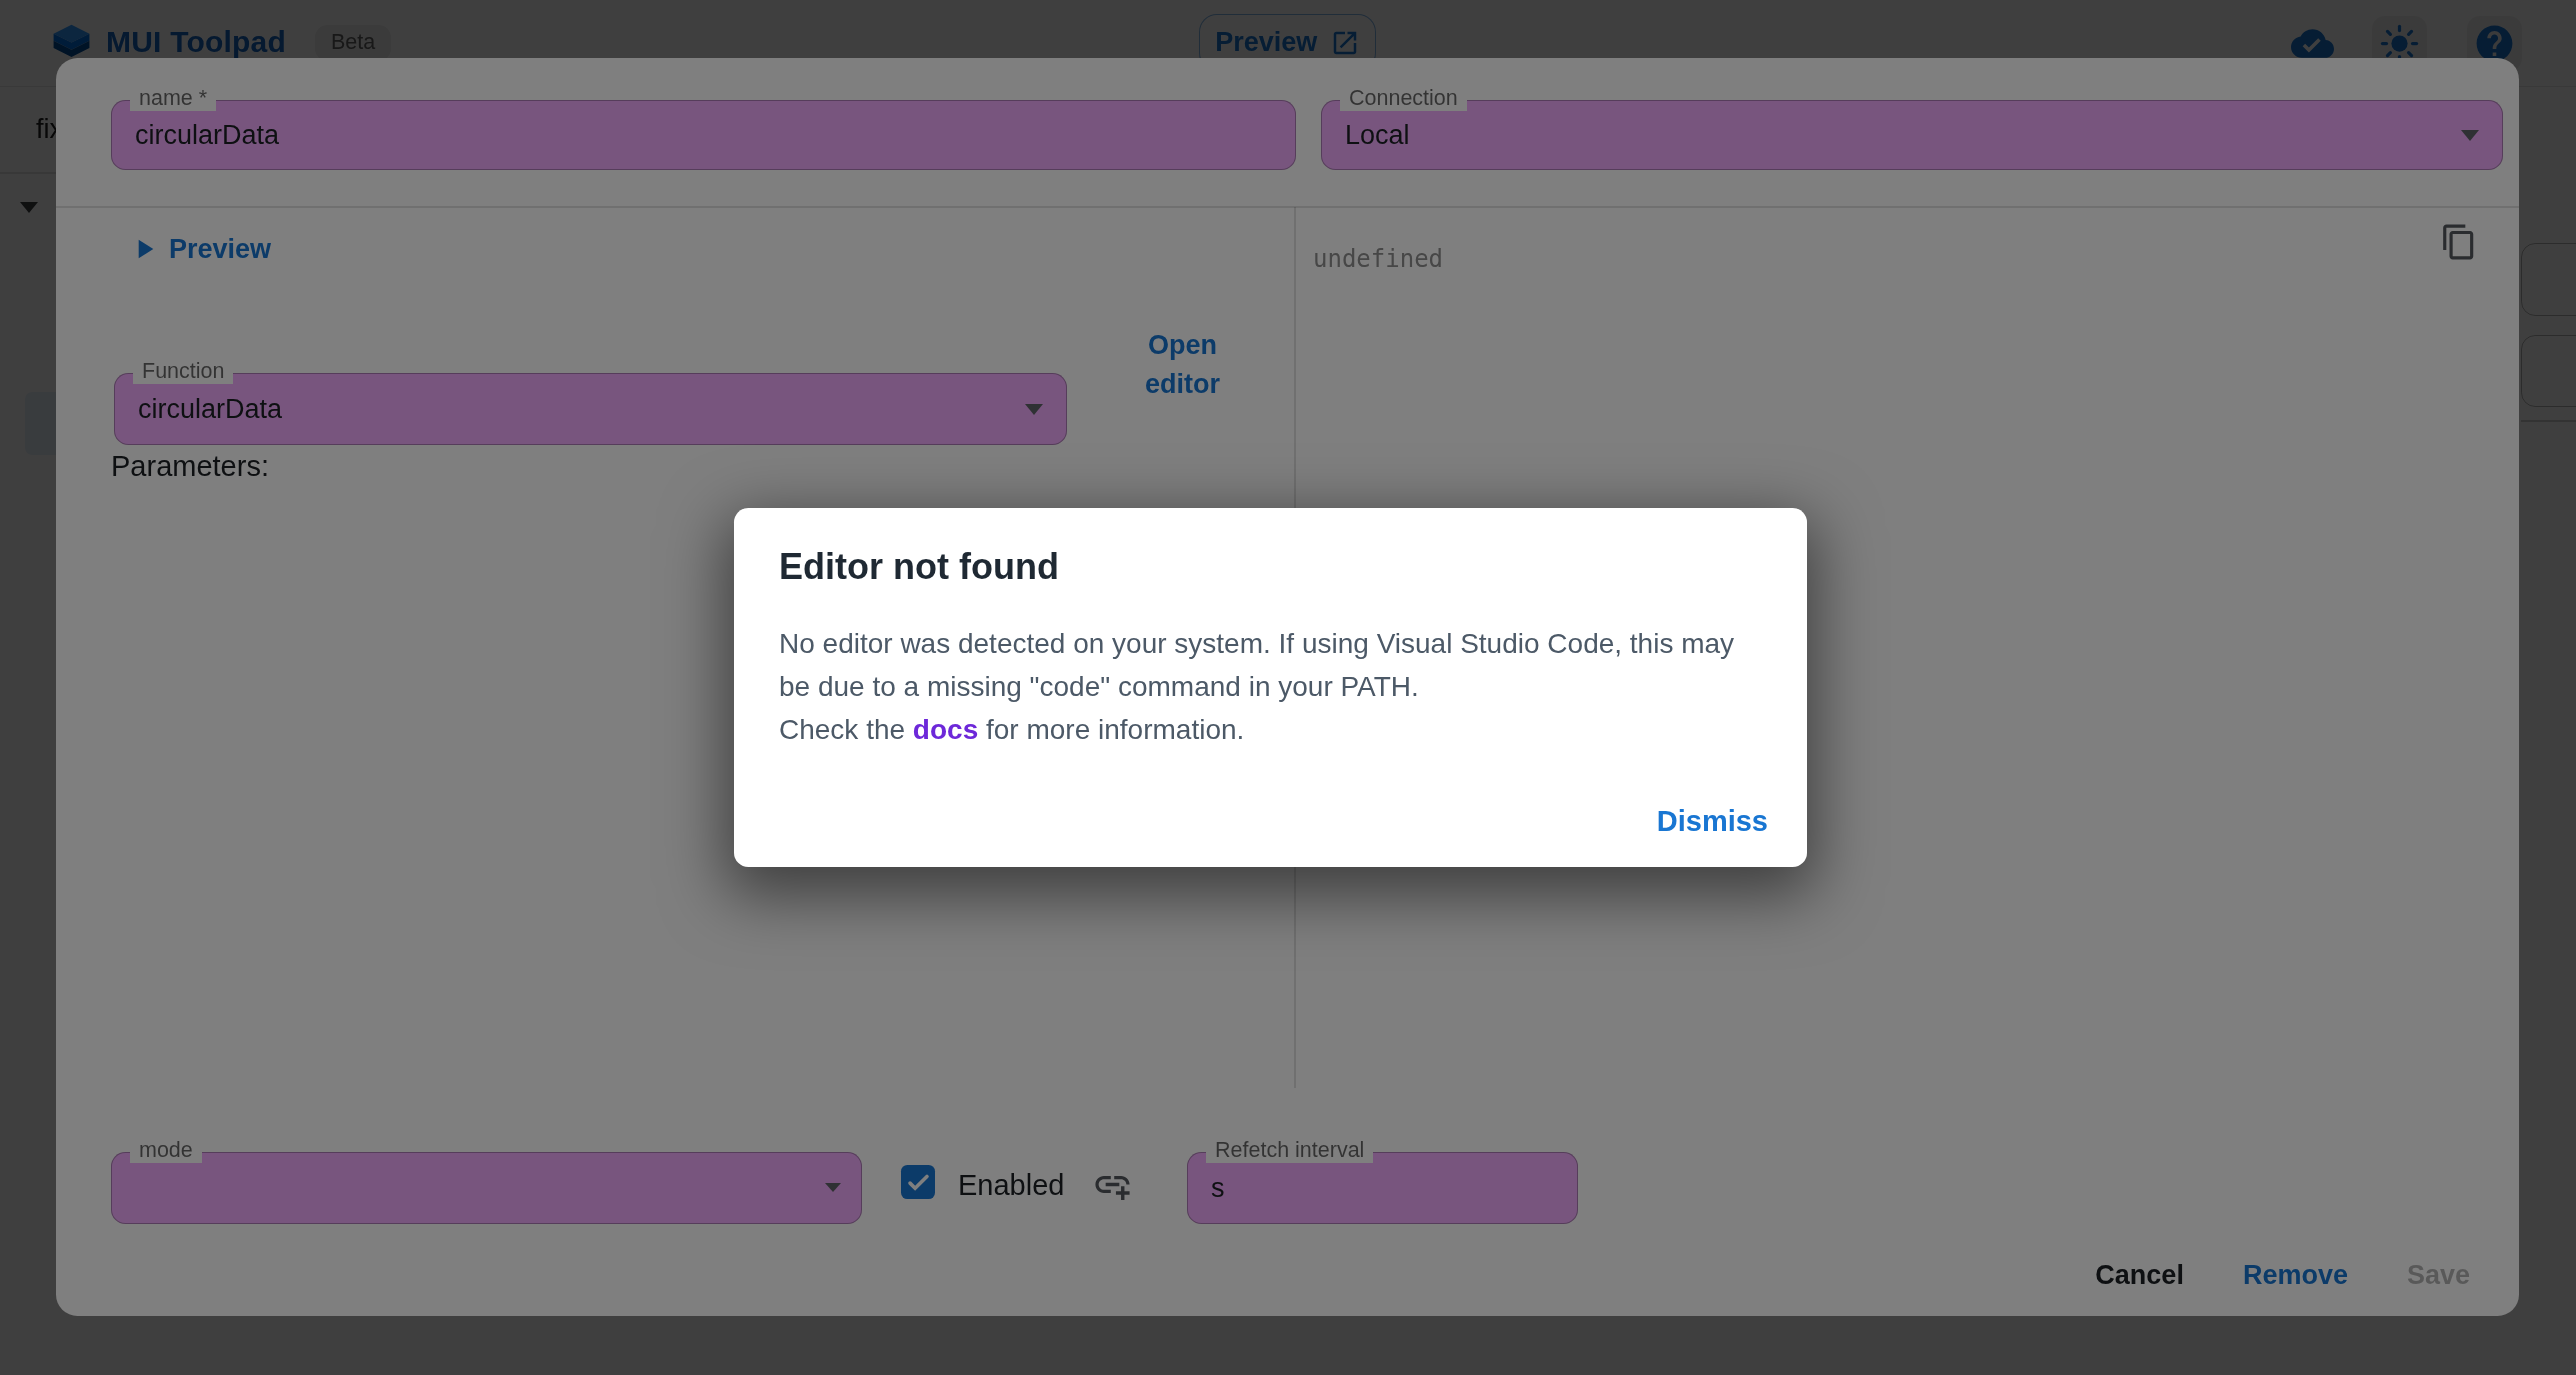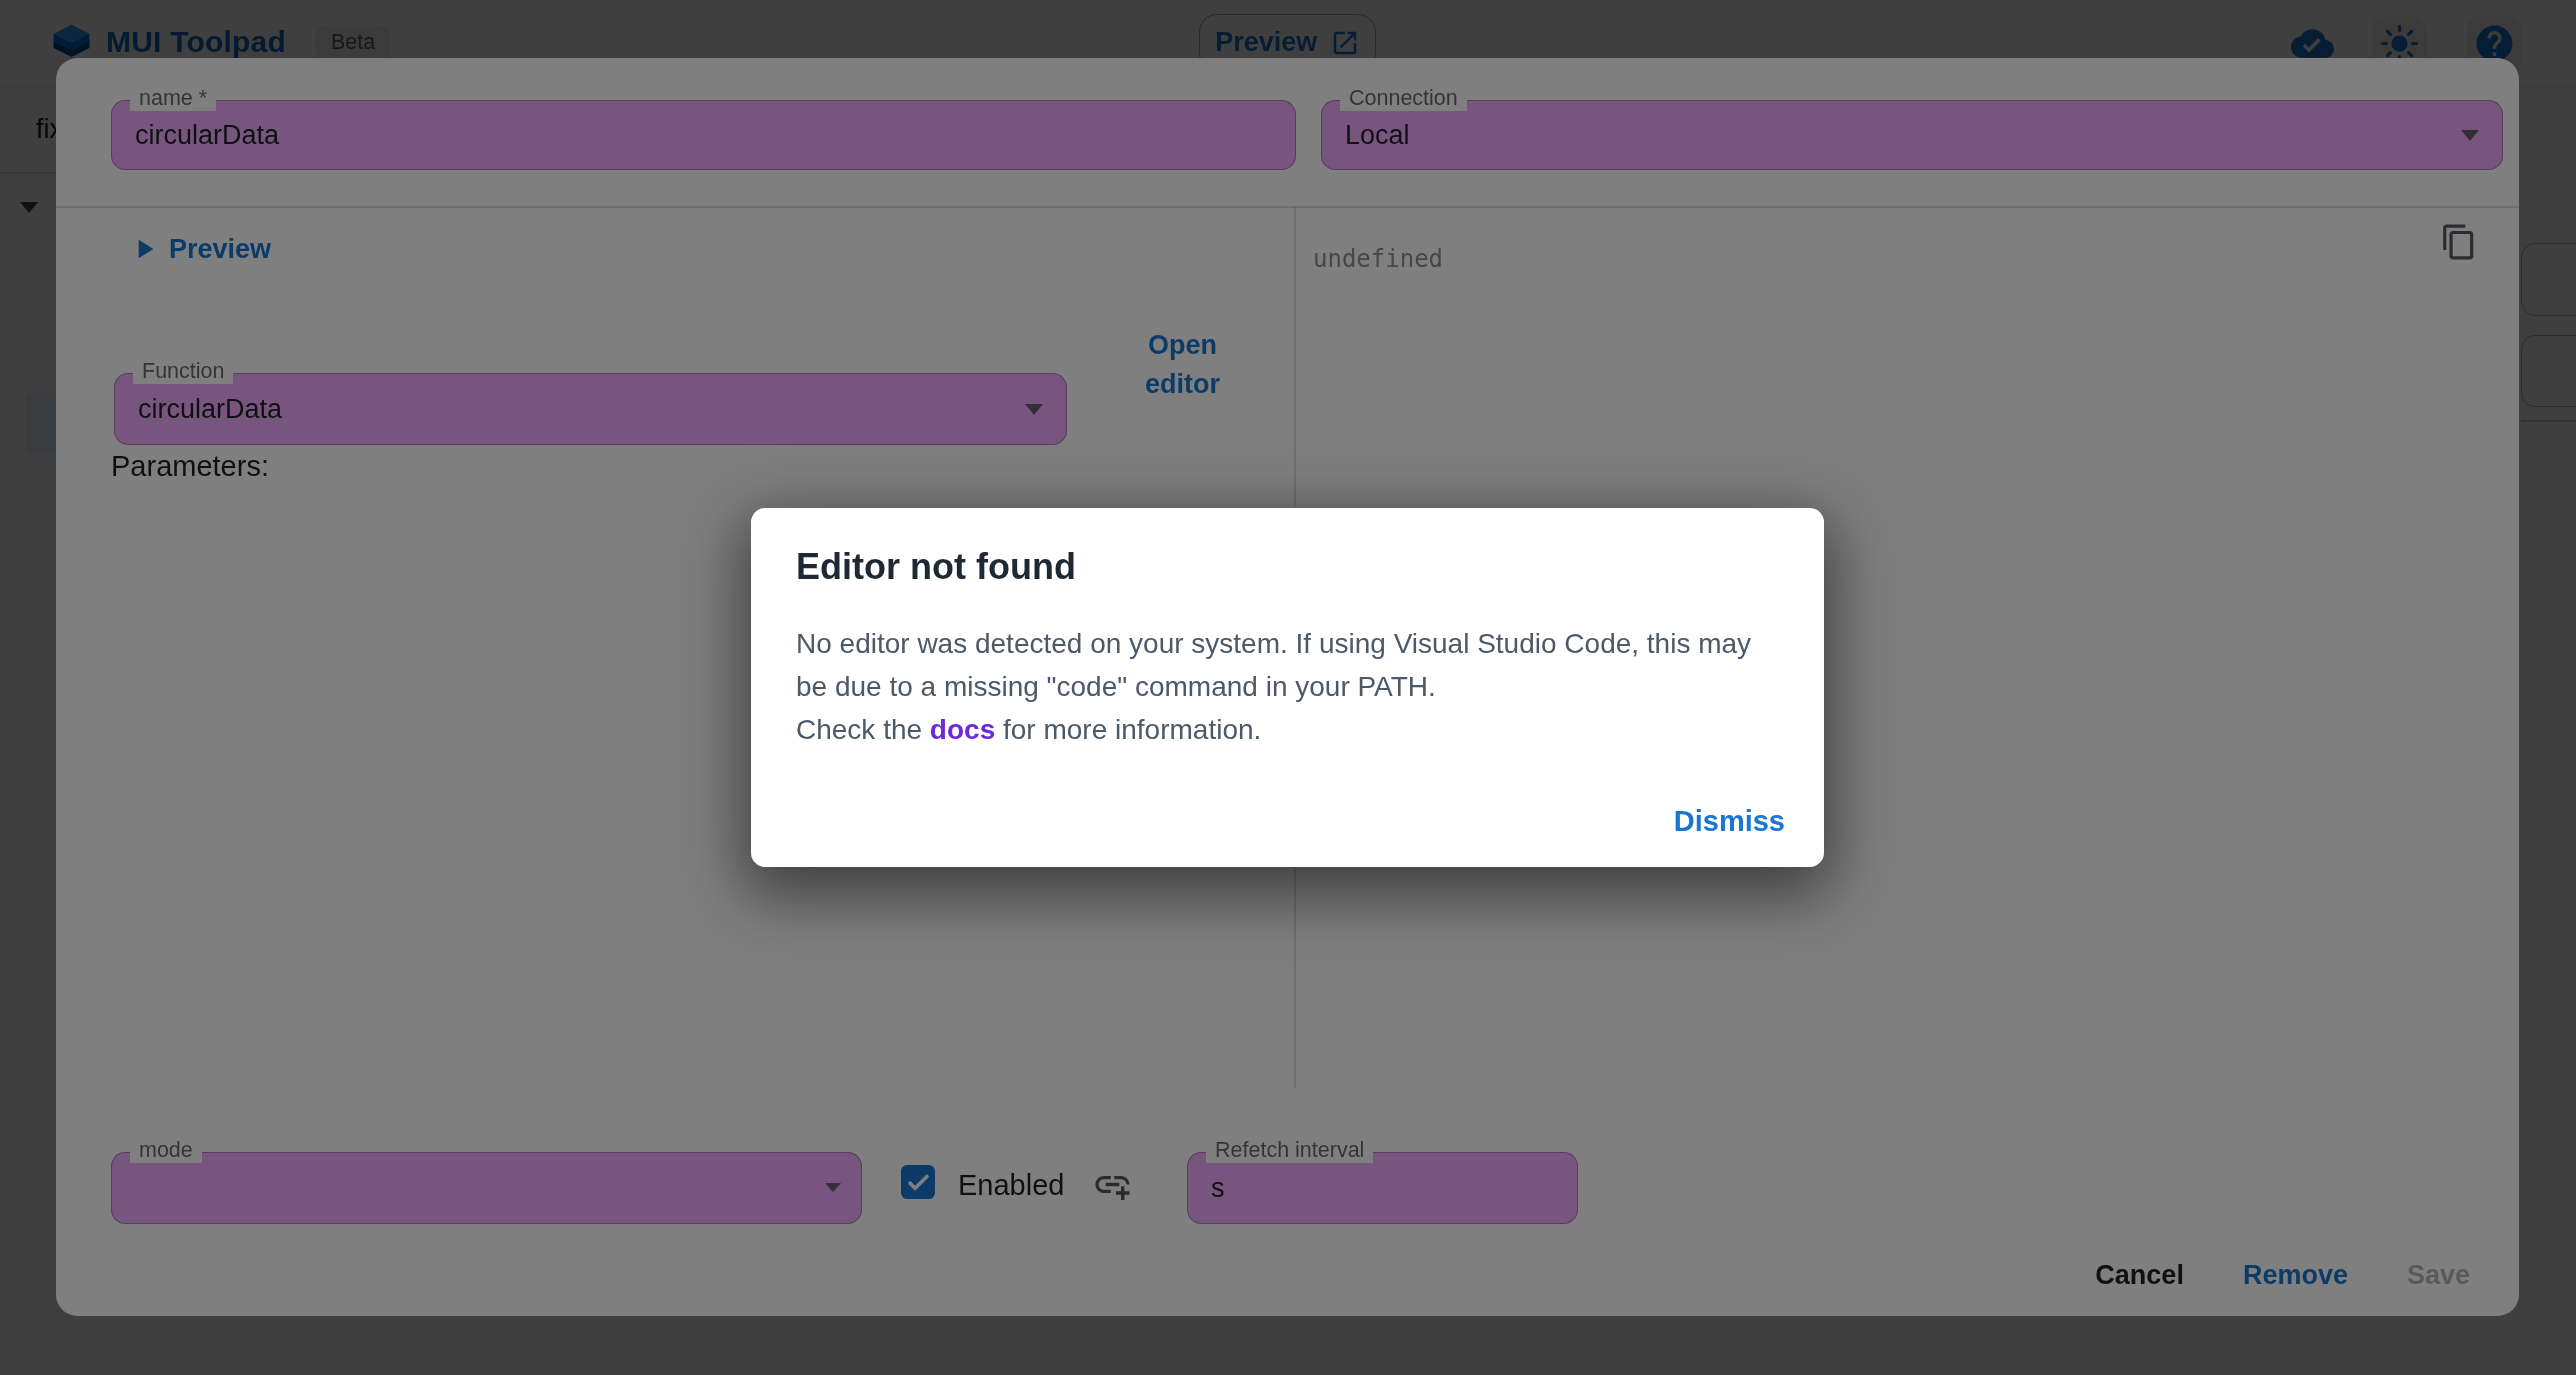--- a/index.html
+++ b/index.html
@@ -43,21 +43,21 @@
   .checkbox { position:absolute; left:845px; top:1107px; width:34px; height:34px; background:#1976d2; border-radius:6.3px; display:flex; align-items:center; justify-content:center; }
   .enabled-label { position:absolute; left:902px; top:1111px; font-size:29px; color:#1c2025; }
   .addlink-btn { position:absolute; left:1036px; top:1106px; width:41px; height:41px; }
   .actions { position:absolute; right:49px; bottom:25px; display:flex; gap:59px; align-items:center; }
   .btn-text { font-size:27px; font-weight:600; }
   .btn-cancel { color:#1c2025; }
   .btn-remove { color:#1976d2; }
   .btn-save { color:rgba(0,0,0,0.30); }
 
   
-  .alert-dialog { position:absolute; left:751px; top:508px; width:1073px; height:359px; background:#fff; border-radius:14.3px; z-index:40;
+  .alert-dialog { position:absolute; left:734px; top:508px; width:1073px; height:359px; background:#fff; border-radius:14.3px; z-index:40;
                   box-shadow:0 19.7px 63px 9px rgba(0,0,0,0.5); }
   .alert-title { position:absolute; left:45px; top:38px; font-size:36px; font-weight:600; color:#1f2933; }
   .alert-body { position:absolute; left:45px; top:114px; width:989px; font-size:28px; line-height:43px; color:#4c5967; }
   .docs-link { color:#6d28d9; font-weight:700; text-decoration:none; }
   .dismiss-btn { position:absolute; right:39px; bottom:29px; font-size:29px; font-weight:600; color:#1976d2; }
 
   svg { display:block; }
 </style>
 </head>
 <body>

